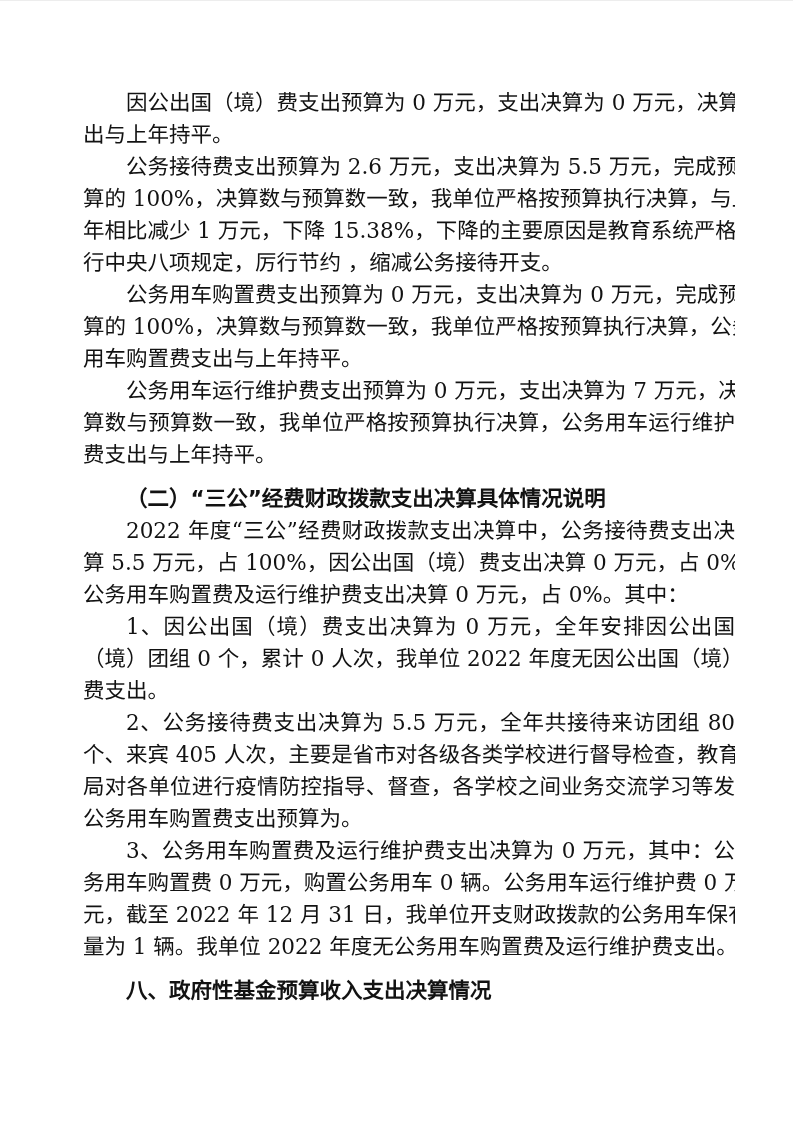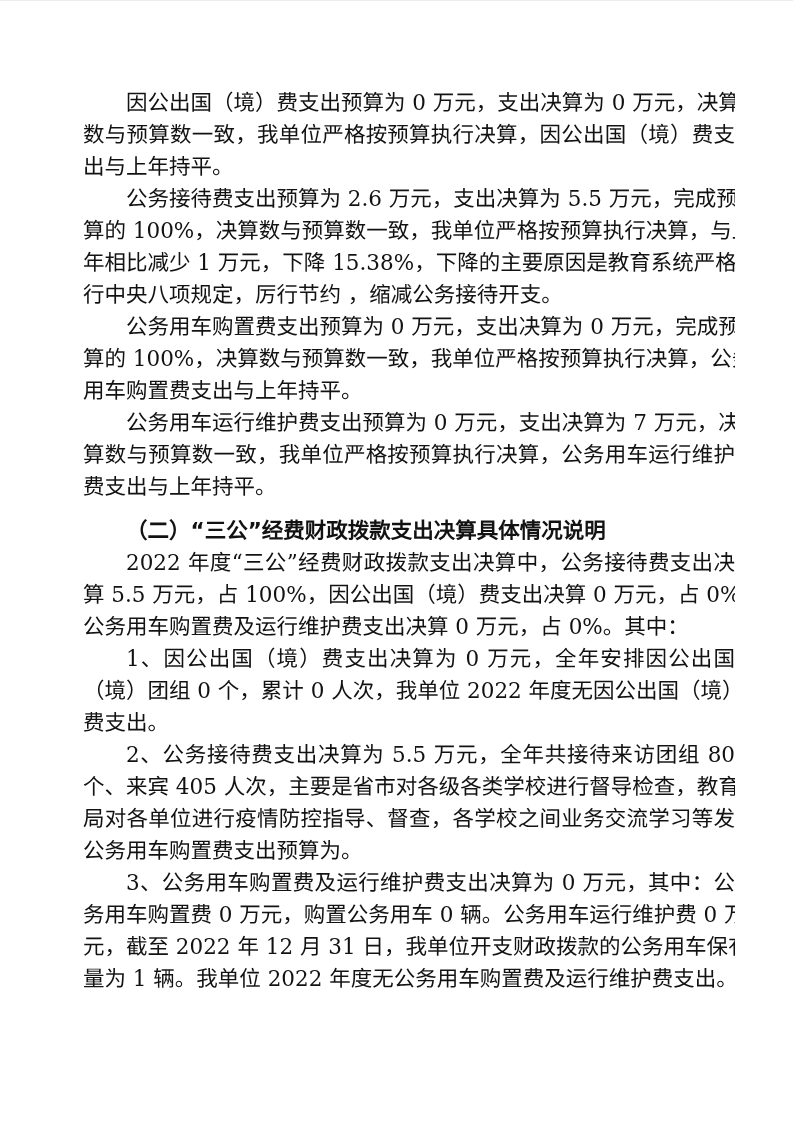--- a/index.html
+++ b/index.html
@@ -59,21 +59,20 @@
     margin-top: 12px;
   }
 </style>
 </head>
 <body>
 
 <div class="page">
   <div class="content" id="doc-content">
       <div class="block paragraph">
         <div class="line first">因公出国（境）费支出预算为 0 万元，支出决算为 0 万元，决算</div>
-        <div class="line">数与预算数一致，我单位严格按预算执行决算，因公出国（境）费支</div>
         <div class="line end">出与上年持平。</div>
       </div>
       <div class="block paragraph">
         <div class="line first">公务接待费支出预算为 2.6 万元，支出决算为 5.5 万元，完成预</div>
         <div class="line">算的 100%，决算数与预算数一致，我单位严格按预算执行决算，与上</div>
         <div class="line">年相比减少 1 万元，下降 15.38%，下降的主要原因是教育系统严格执</div>
         <div class="line end">行中央八项规定，厉行节约 ，缩减公务接待开支。</div>
       </div>
       <div class="block paragraph">
         <div class="line first">公务用车购置费支出预算为 0 万元，支出决算为 0 万元，完成预</div>
@@ -103,14 +102,17 @@
         <div class="line">个、来宾 405 人次，主要是省市对各级各类学校进行督导检查，教育</div>
         <div class="line">局对各单位进行疫情防控指导、督查，各学校之间业务交流学习等发</div>
         <div class="line end">公务用车购置费支出预算为。</div>
       </div>
       <div class="block paragraph">
         <div class="line first">3、公务用车购置费及运行维护费支出决算为 0 万元，其中：公</div>
         <div class="line">务用车购置费 0 万元，购置公务用车 0 辆。公务用车运行维护费 0 万</div>
         <div class="line">元，截至 2022 年 12 月 31 日，我单位开支财政拨款的公务用车保有</div>
         <div class="line end">量为 1 辆。我单位 2022 年度无公务用车购置费及运行维护费支出。</div>
       </div>
+      <div class="block heading">
+        <div class="line first end">八、政府性基金预算收入支出决算情况</div>
+      </div>
     </div>
 </div>
 
 </body></html>

